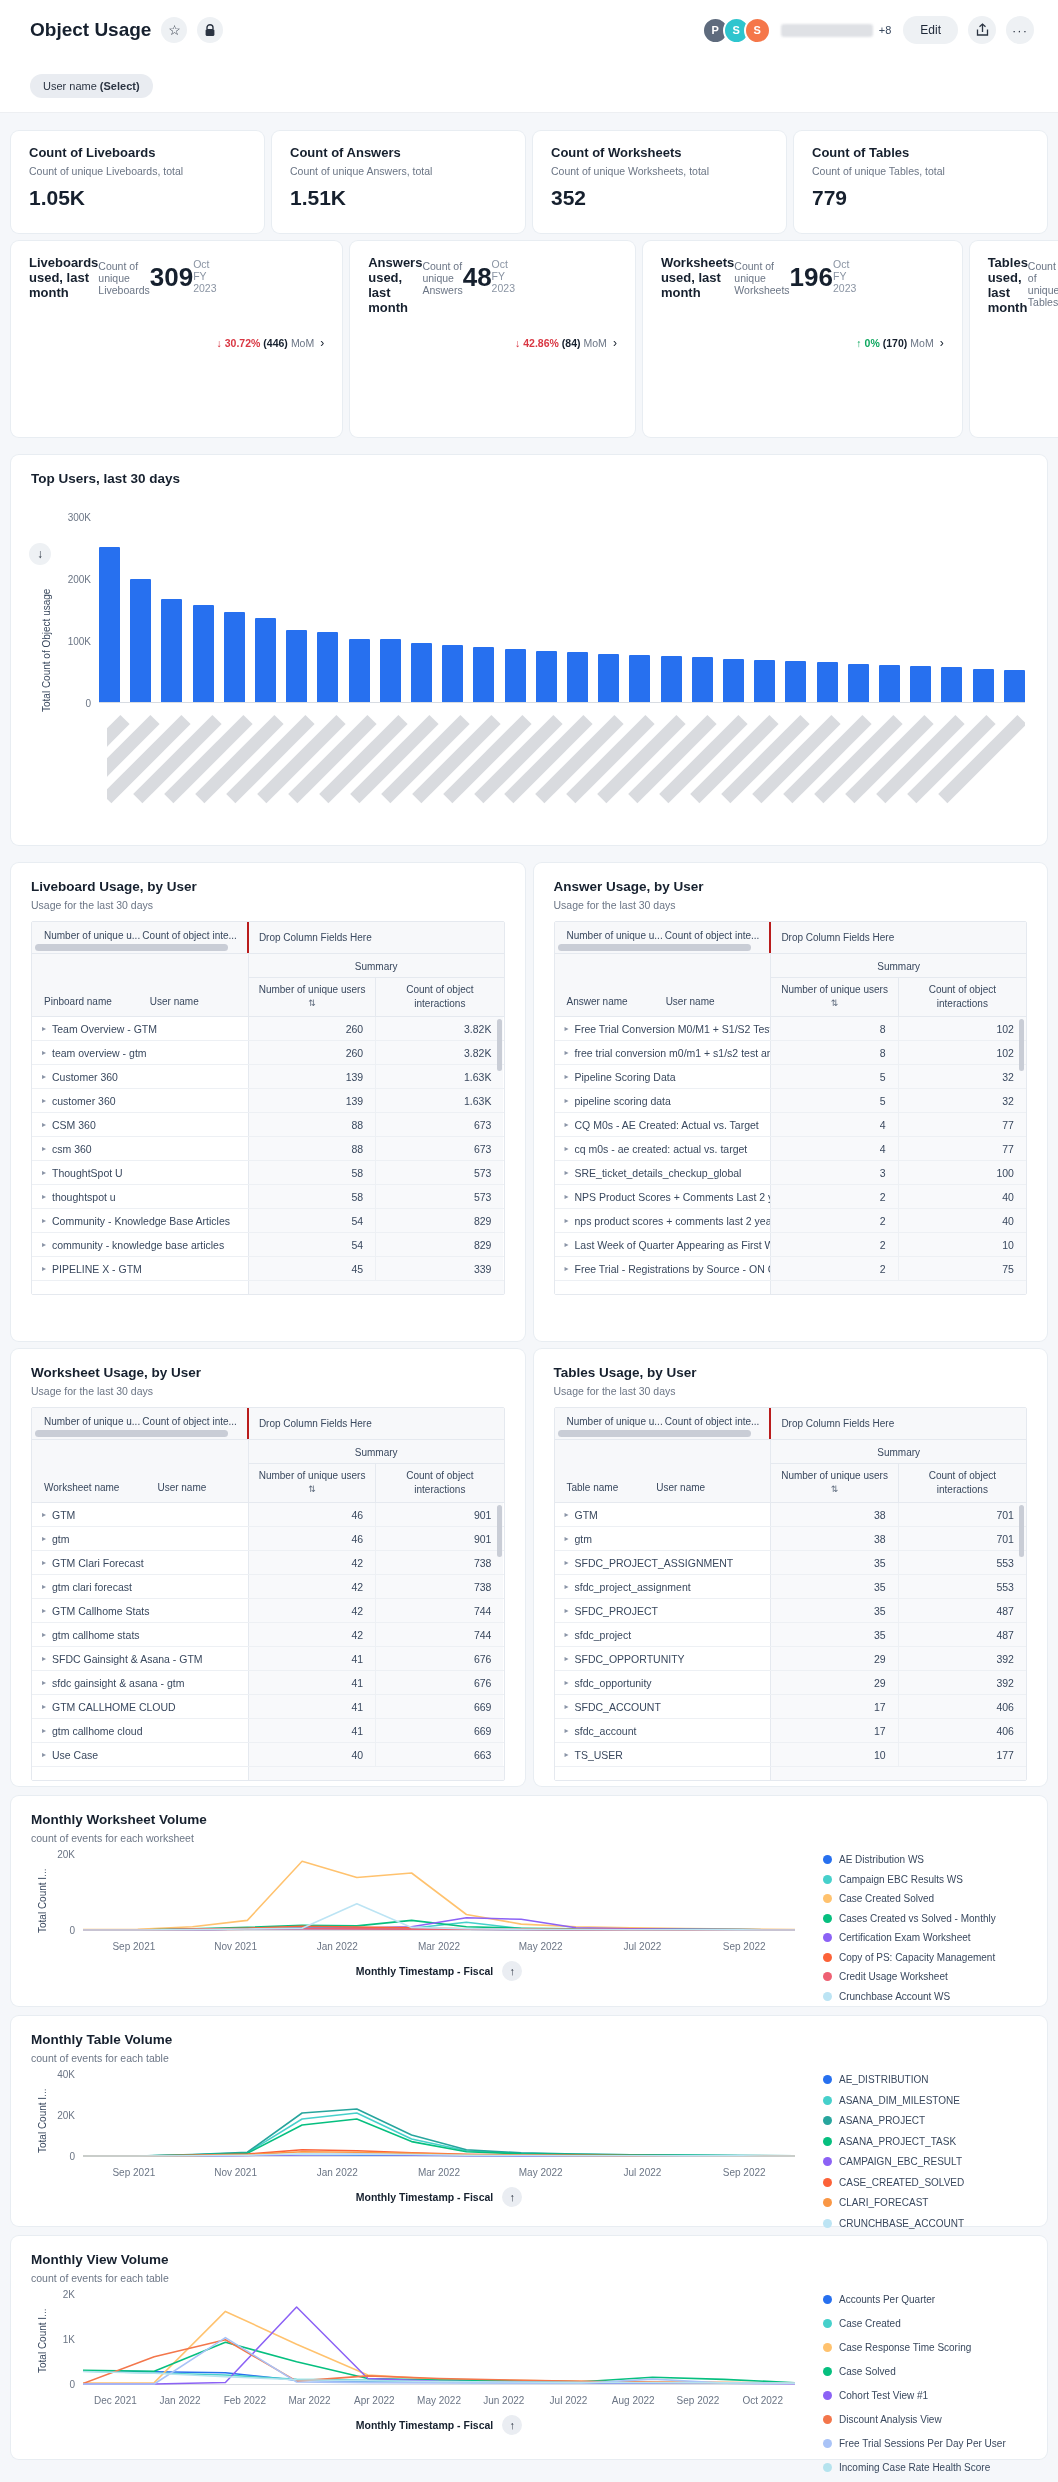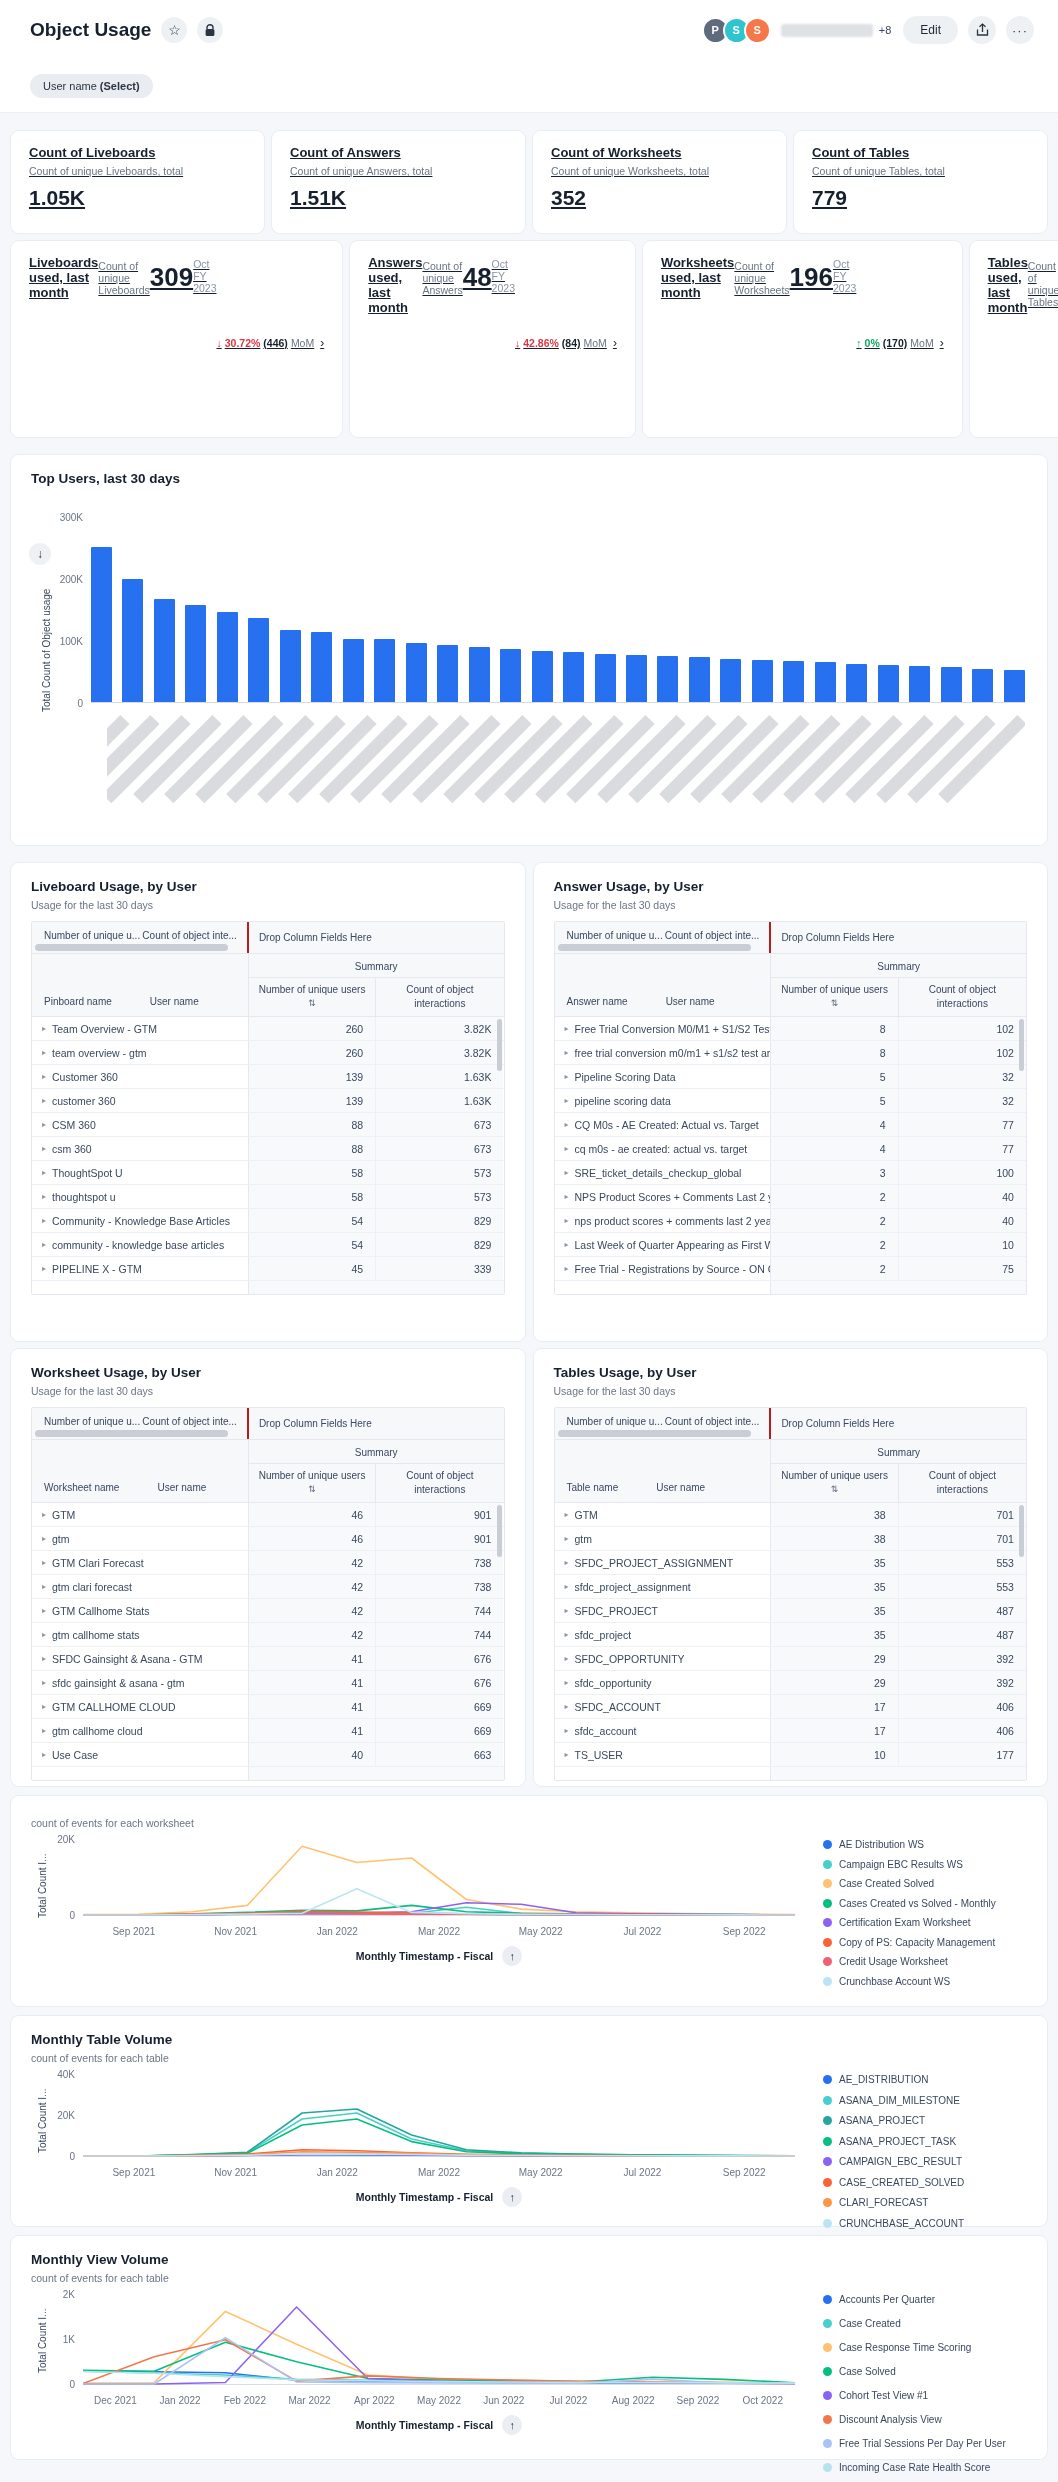--- a/index.html
+++ b/index.html
@@ -18,41 +18,41 @@
   .edit-btn { background:#EEF1F4; border:none; border-radius:15px; padding:7px 17px; font-size:12px; color:#1D2737; cursor:pointer; font-family:inherit; }
   .round-btn { width:28px; height:28px; border-radius:50%; background:#EEF1F4; display:flex; align-items:center; justify-content:center; margin-left:10px; color:#2B3442; cursor:pointer; font-size:13px; letter-spacing:1px; }
   .filter-chip { position:absolute; left:30px; top:74px; background:#E9ECF1; border-radius:13px; padding:6px 13px; font-size:11px; color:#2B3442; cursor:pointer; }
   .filter-chip b { font-weight:bold; }
 
   
   main { padding:18px 11px 16px; display:flex; flex-direction:column; gap:8px; }
   .card { background:#fff; border-radius:8px; box-shadow:0 0 0 1px rgba(227,232,238,.7); }
 
   .kpi-grid { display:grid; grid-template-columns:repeat(4,1fr); gap:8px; }
-  .kpi-card { padding:14px 18px; height:102px;text-decoration:underline; }
+  .kpi-card { padding:14px 18px; height:102px; }
   .kpi-card.monthly { height:196px; display:flex; padding:14px 18px 12px; }
   .kpi-title { font-size:13px; font-weight:bold; color:#16202E; }
   .kpi-sub { font-size:10.5px; color:#6B7585; margin-top:5px; }
   .kpi-value { font-size:21px; font-weight:bold; margin-top:9px; }
   .kpi-value-lg { font-size:26px; font-weight:bold; margin-top:7px; }
   .kpi-period { font-size:10.5px; color:#8A94A3; margin-top:3px; }
   .mom { font-size:10.5px; margin-top:6px; display:flex; align-items:center; gap:3px; cursor:pointer; }
   .mom .arrow.down, .mom .pct.down { color:#D93743; font-weight:bold; }
   .mom .arrow.up, .mom .pct.up { color:#0FA860; font-weight:bold; }
   .mom .cnt { color:#16202E; font-weight:bold; }
   .mom .lbl { color:#6B7585; }
   .mom .chev { color:#16202E; margin-left:3px; font-size:12px; }
   .spark { margin-top:auto; height:56px; width:100%; }
 
   
   .topusers-card { height:390px; padding:16px 20px; position:relative; }
   .section-title { font-size:13.5px; font-weight:bold; color:#16202E; }
   .tu-sort { position:absolute; left:18px; top:88px; width:22px; height:22px; border-radius:50%; background:#EEF1F4; display:flex; align-items:center; justify-content:center; font-size:12px; color:#2B3442; cursor:pointer; }
   .tu-ylabel { position:absolute; left:30px; top:120px; writing-mode:vertical-rl; transform:rotate(180deg); font-size:10px; color:#39485E; height:150px; text-align:center; }
-  .tu-plot { position:absolute; left:80px; right:22px; top:62px; height:186px; }
+  .tu-plot { position:absolute; left:88px; right:22px; top:62px; height:186px; }
   .tu-bars { position:absolute; inset:0; display:flex; align-items:flex-end; justify-content:space-between; border-bottom:1px solid #D8DCE2; }
   .tu-bar { width:21px; background:#2770EF; border-radius:1px 1px 0 0; }
   .tu-tick { position:absolute; left:-46px; width:38px; text-align:right; font-size:10px; color:#6B7585; }
   .tu-stripes { position:absolute; left:96px; right:22px; top:252px; height:112px; overflow:hidden; }
   .tu-stripe { position:absolute; width:112px; height:13px; background:#D9DBDF; transform-origin:100% 50%; transform:rotate(-45deg); top:6px; }
 
   
   .usage-grid { display:grid; grid-template-columns:1fr 1fr; gap:9px; }
   .usage-card { padding:16px 20px 12px; overflow:hidden; }
   .usage-card.r1 { height:478px; } .usage-card.r2 { height:437px; }
@@ -819,20 +819,21 @@
               <div class="b"></div>
             </div>
             <div class="pv-vscroll"></div>
           </div>
         </div>
       </section>
     </div>
 
   <div style="display:flex; flex-direction:column; gap:10px; margin-top:2px;">
       <section class="card lc-card" style="height: 210px;">
+        <div class="section-title">Monthly Worksheet Volume</div>
         <div class="usage-sub">count of events for each worksheet</div>
         <div class="lc-flex">
           <div class="lc-left">
             <div class="lc-ylabel">Total Count I...</div>
             <div class="lc-plotwrap">
               <span class="lc-ytick" style="top: -1px;">20K</span>
               <span class="lc-ytick" style="top: 75px;">0</span>
               <svg viewBox="0 0 740 86" width="100%" height="86" preserveAspectRatio="none">
                 <line x1="0" y1="80.5" x2="740" y2="80.5" stroke="#D8DCE2" stroke-width="1"></line>
                 <path d="M0.0 80.0 L56.9 80.0 L113.8 79.6 L170.8 79.0 L227.7 78.6 L284.6 78.8 L341.5 79.0 L398.5 79.3 L455.4 79.4 L512.3 79.6 L569.2 79.7 L626.2 79.8 L683.1 79.9 L740.0 79.9" fill="none" stroke="#2770EF" stroke-width="1.6" stroke-linejoin="round"></path>

